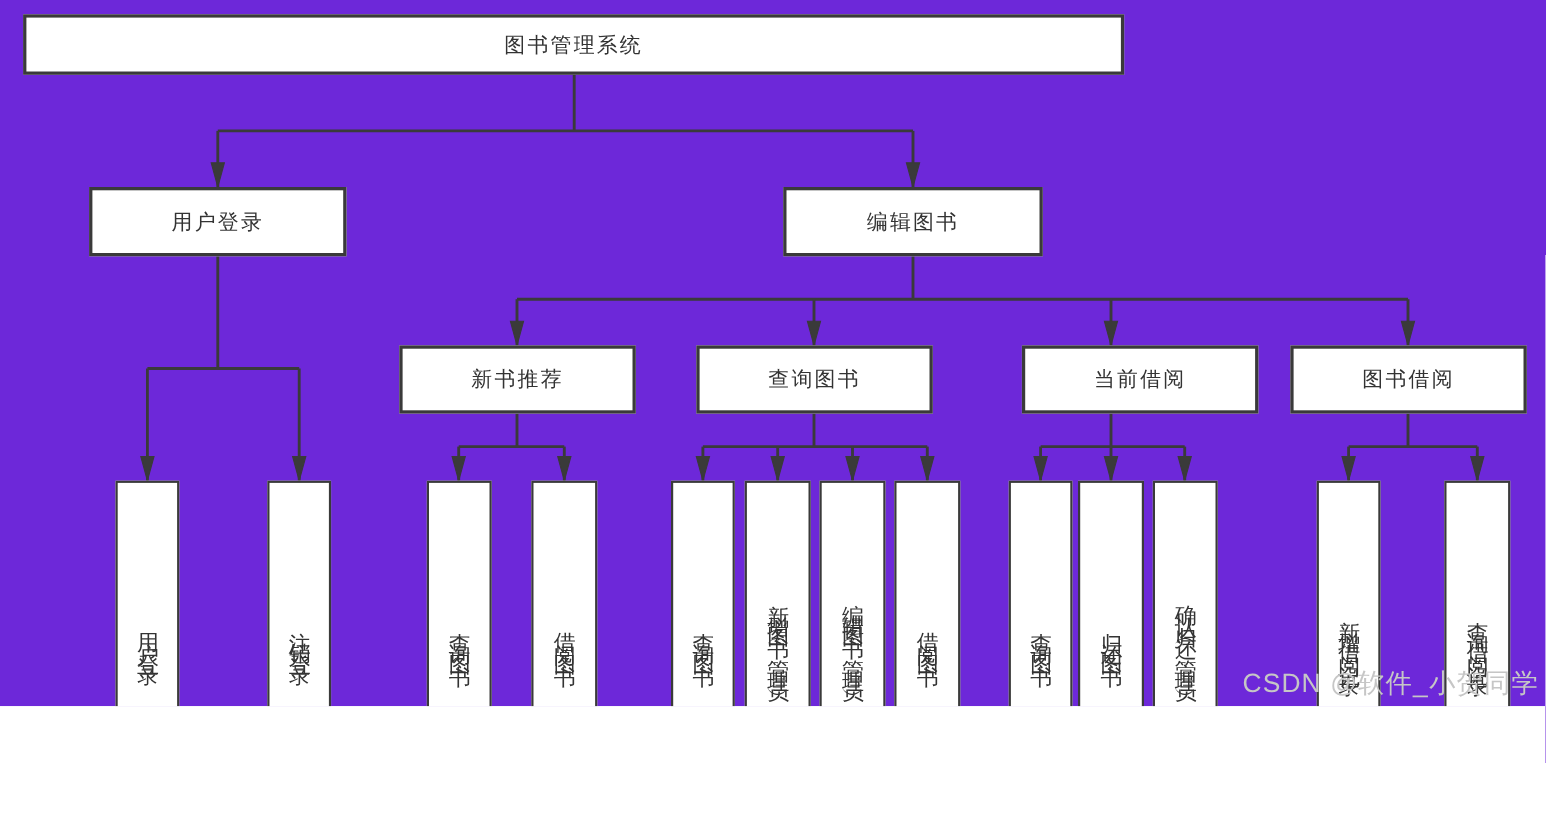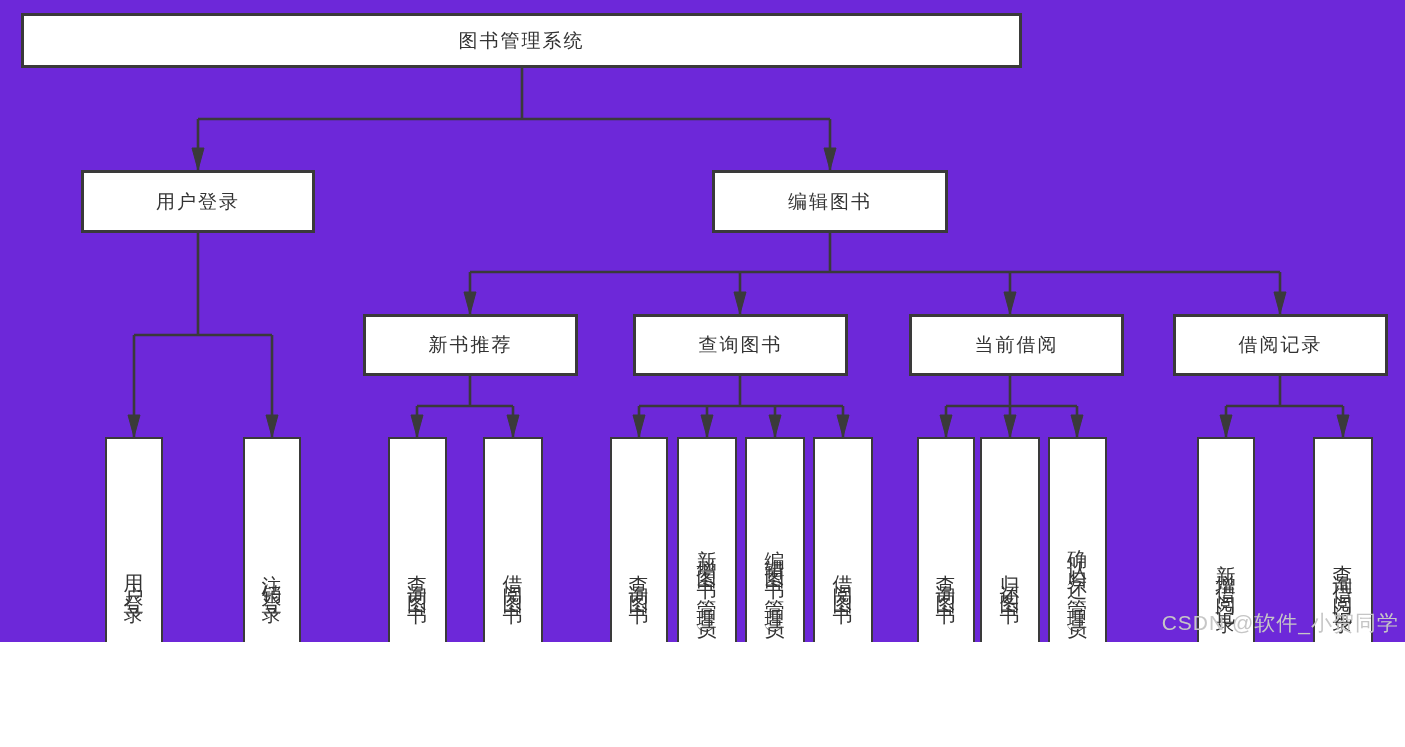--- a/index.html
+++ b/index.html
@@ -42,41 +42,41 @@
     line-height: 1.1;
     white-space: nowrap;
     margin-bottom: 14px;
   }
   
   .root        { left: 21px;   top: 13px;  width: 1001px; height: 55px; }
   .n-login     { left: 81px;   top: 170px; width: 234px;  height: 63px; }
   .n-mgmt      { left: 712px;  top: 170px; width: 236px;  height: 63px; }
   .n-rec       { left: 363px;  top: 314px; width: 215px;  height: 62px; justify-content: center; }
   .n-borrow    { left: 633px;  top: 314px; width: 215px;  height: 62px; }
-  .n-current   { left: 909px;  top: 314px; width: 215px;  height: 62px; }
+  .n-current   { left: 929px;  top: 314px; width: 215px;  height: 62px; }
   .n-records   { left: 1173px; top: 314px; width: 215px;  height: 62px; }
   
   .l1  { left: 105px;  top: 437px; width: 58px; height: 298px; }
   .l2  { left: 243px;  top: 437px; width: 58px; height: 298px; }
   .l3  { left: 388px;  top: 437px; width: 59px; height: 298px; }
   .l4  { left: 483px;  top: 437px; width: 60px; height: 298px; }
   .l5  { left: 610px;  top: 437px; width: 58px; height: 298px; }
   .l6  { left: 677px;  top: 437px; width: 60px; height: 298px; }
   .l7  { left: 745px;  top: 437px; width: 60px; height: 298px; }
   .l8  { left: 813px;  top: 437px; width: 60px; height: 298px; }
   .l9  { left: 917px;  top: 437px; width: 58px; height: 298px; }
   .l10 { left: 980px;  top: 437px; width: 60px; height: 298px; }
   .l11 { left: 1048px; top: 437px; width: 59px; height: 298px; }
   .l12 { left: 1197px; top: 437px; width: 58px; height: 298px; }
   .l13 { left: 1313px; top: 437px; width: 60px; height: 298px; }
   .watermark {
     position: absolute;
     right: 6px;
     bottom: 5px;
-    font-size: 21px;
+    font-size: 24px;
     letter-spacing: 1px;
     color: #c6c6c6;
     z-index: 5;
     white-space: nowrap;
   }
 </style>
 </head>
 <body>
 
 <div class="canvas">
@@ -133,21 +133,21 @@
   <div class="box n-rec">
     <span class="h-label">新书推荐</span>
   </div>
   <div class="box n-borrow">
     <span class="h-label">查询图书</span>
   </div>
   <div class="box n-current">
     <span class="h-label">当前借阅</span>
   </div>
   <div class="box n-records">
-    <span class="h-label">借阅记录</span>
+    <span class="h-label">图书借阅</span>
   </div>
 
   <div class="box leaf l1">
     <span class="v-label">用户登录</span>
   </div>
   <div class="box leaf l2">
     <span class="v-label">注销登录</span>
   </div>
 
   <div class="box leaf l3">

